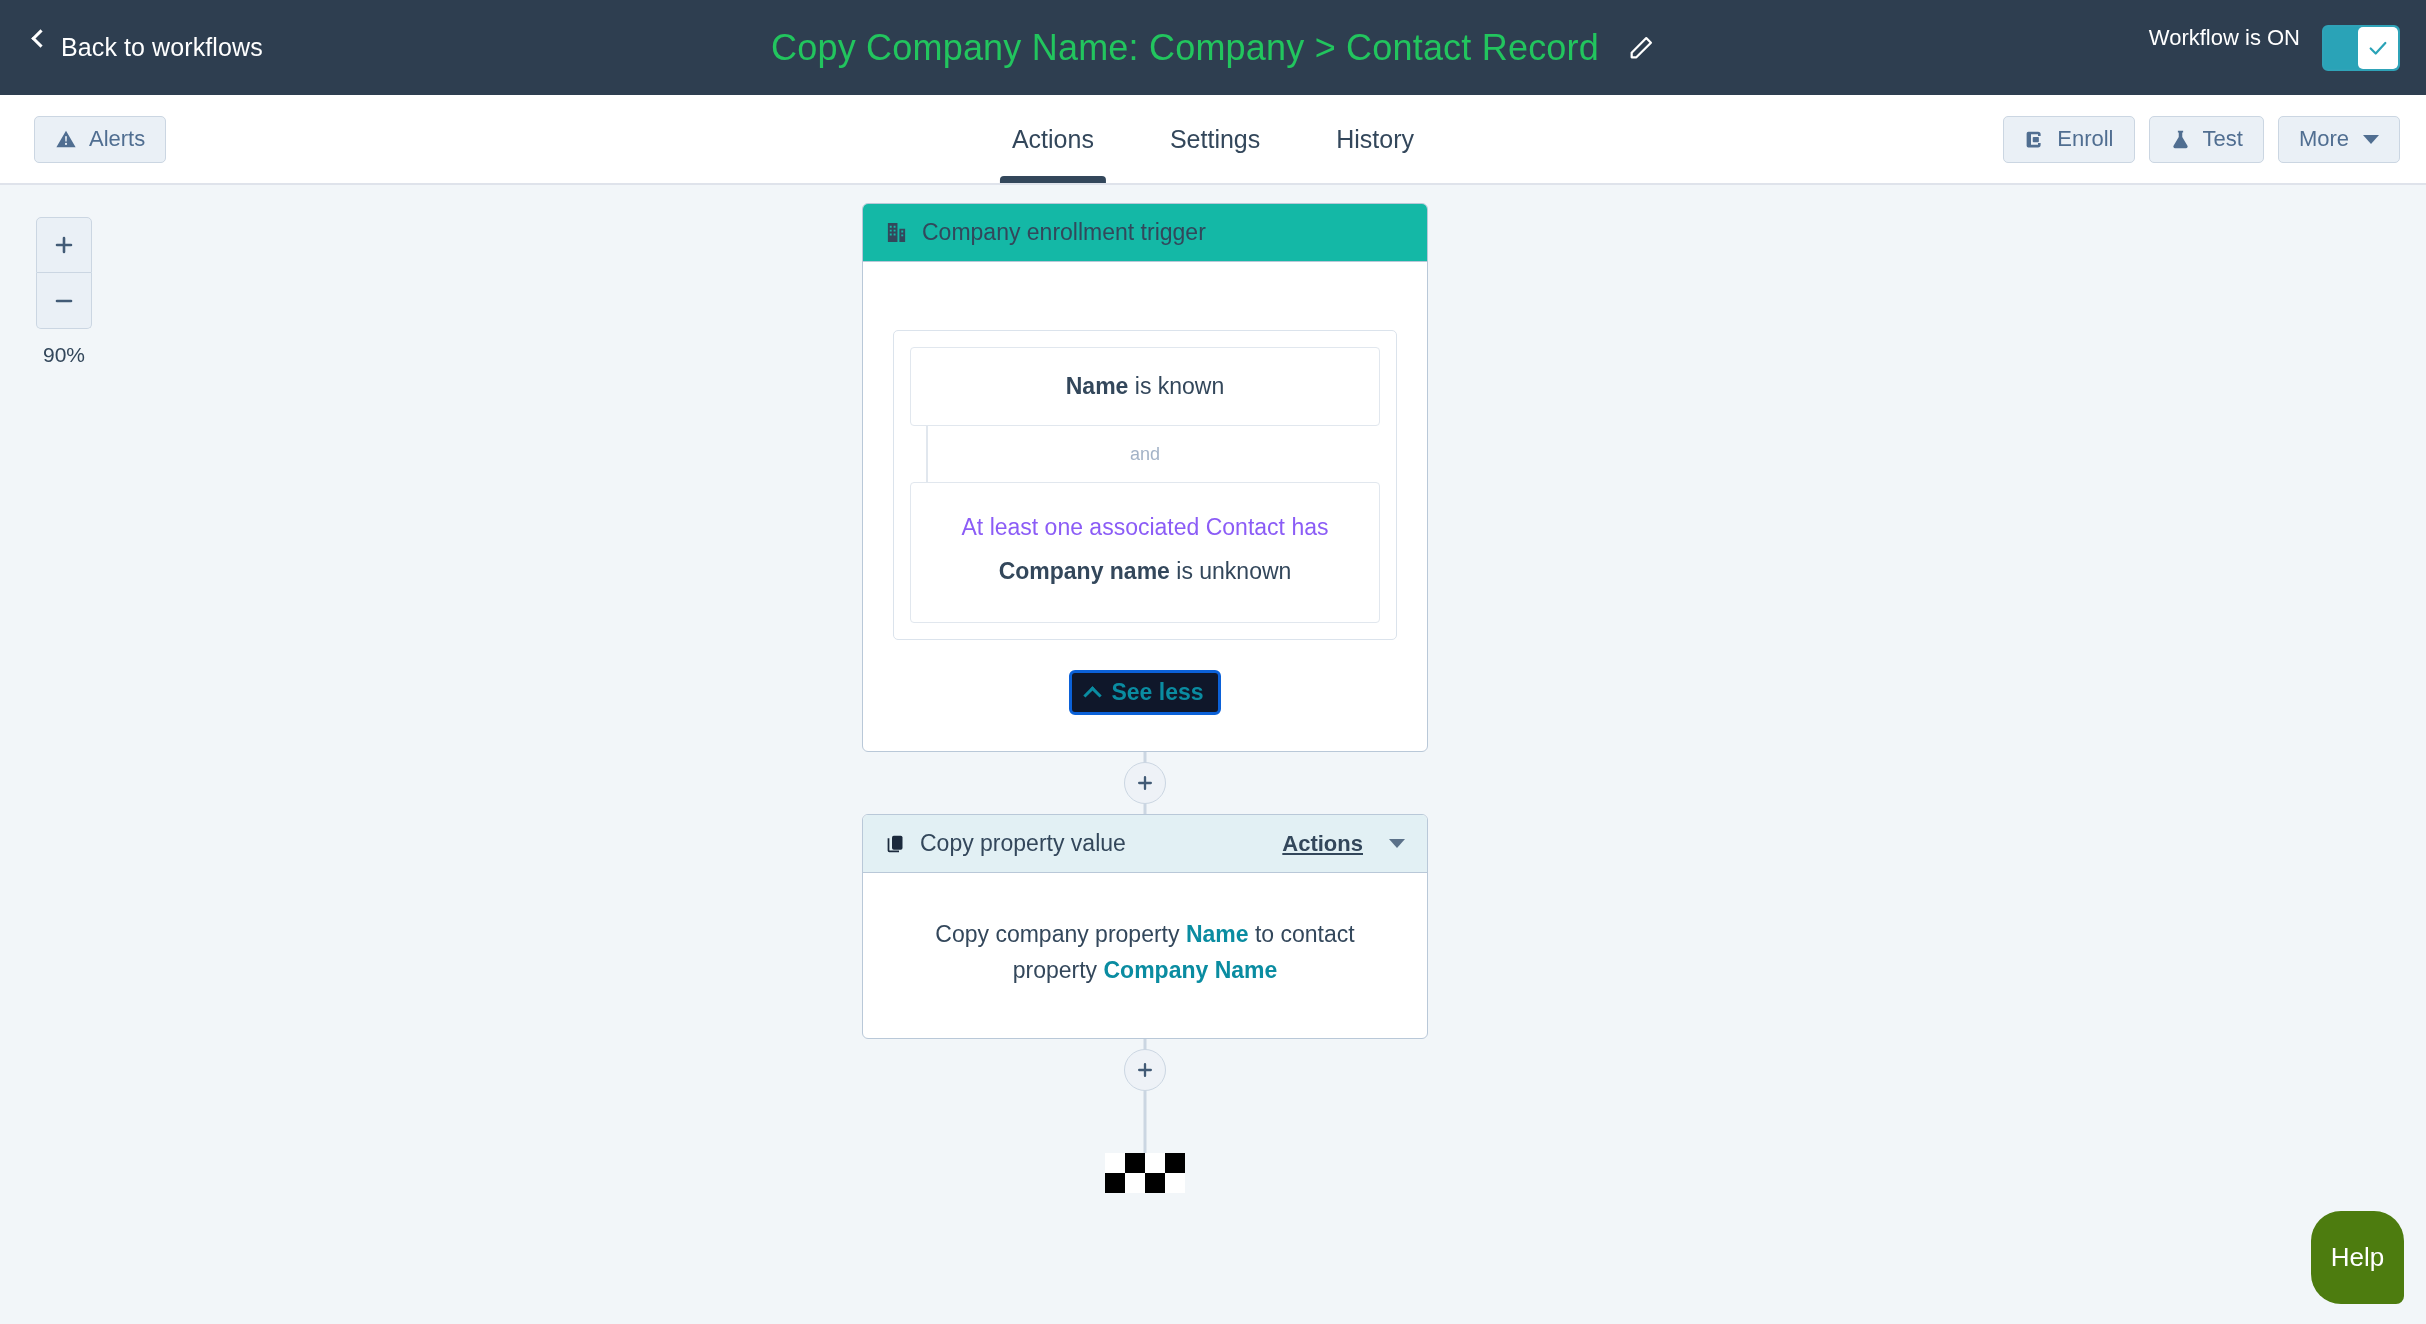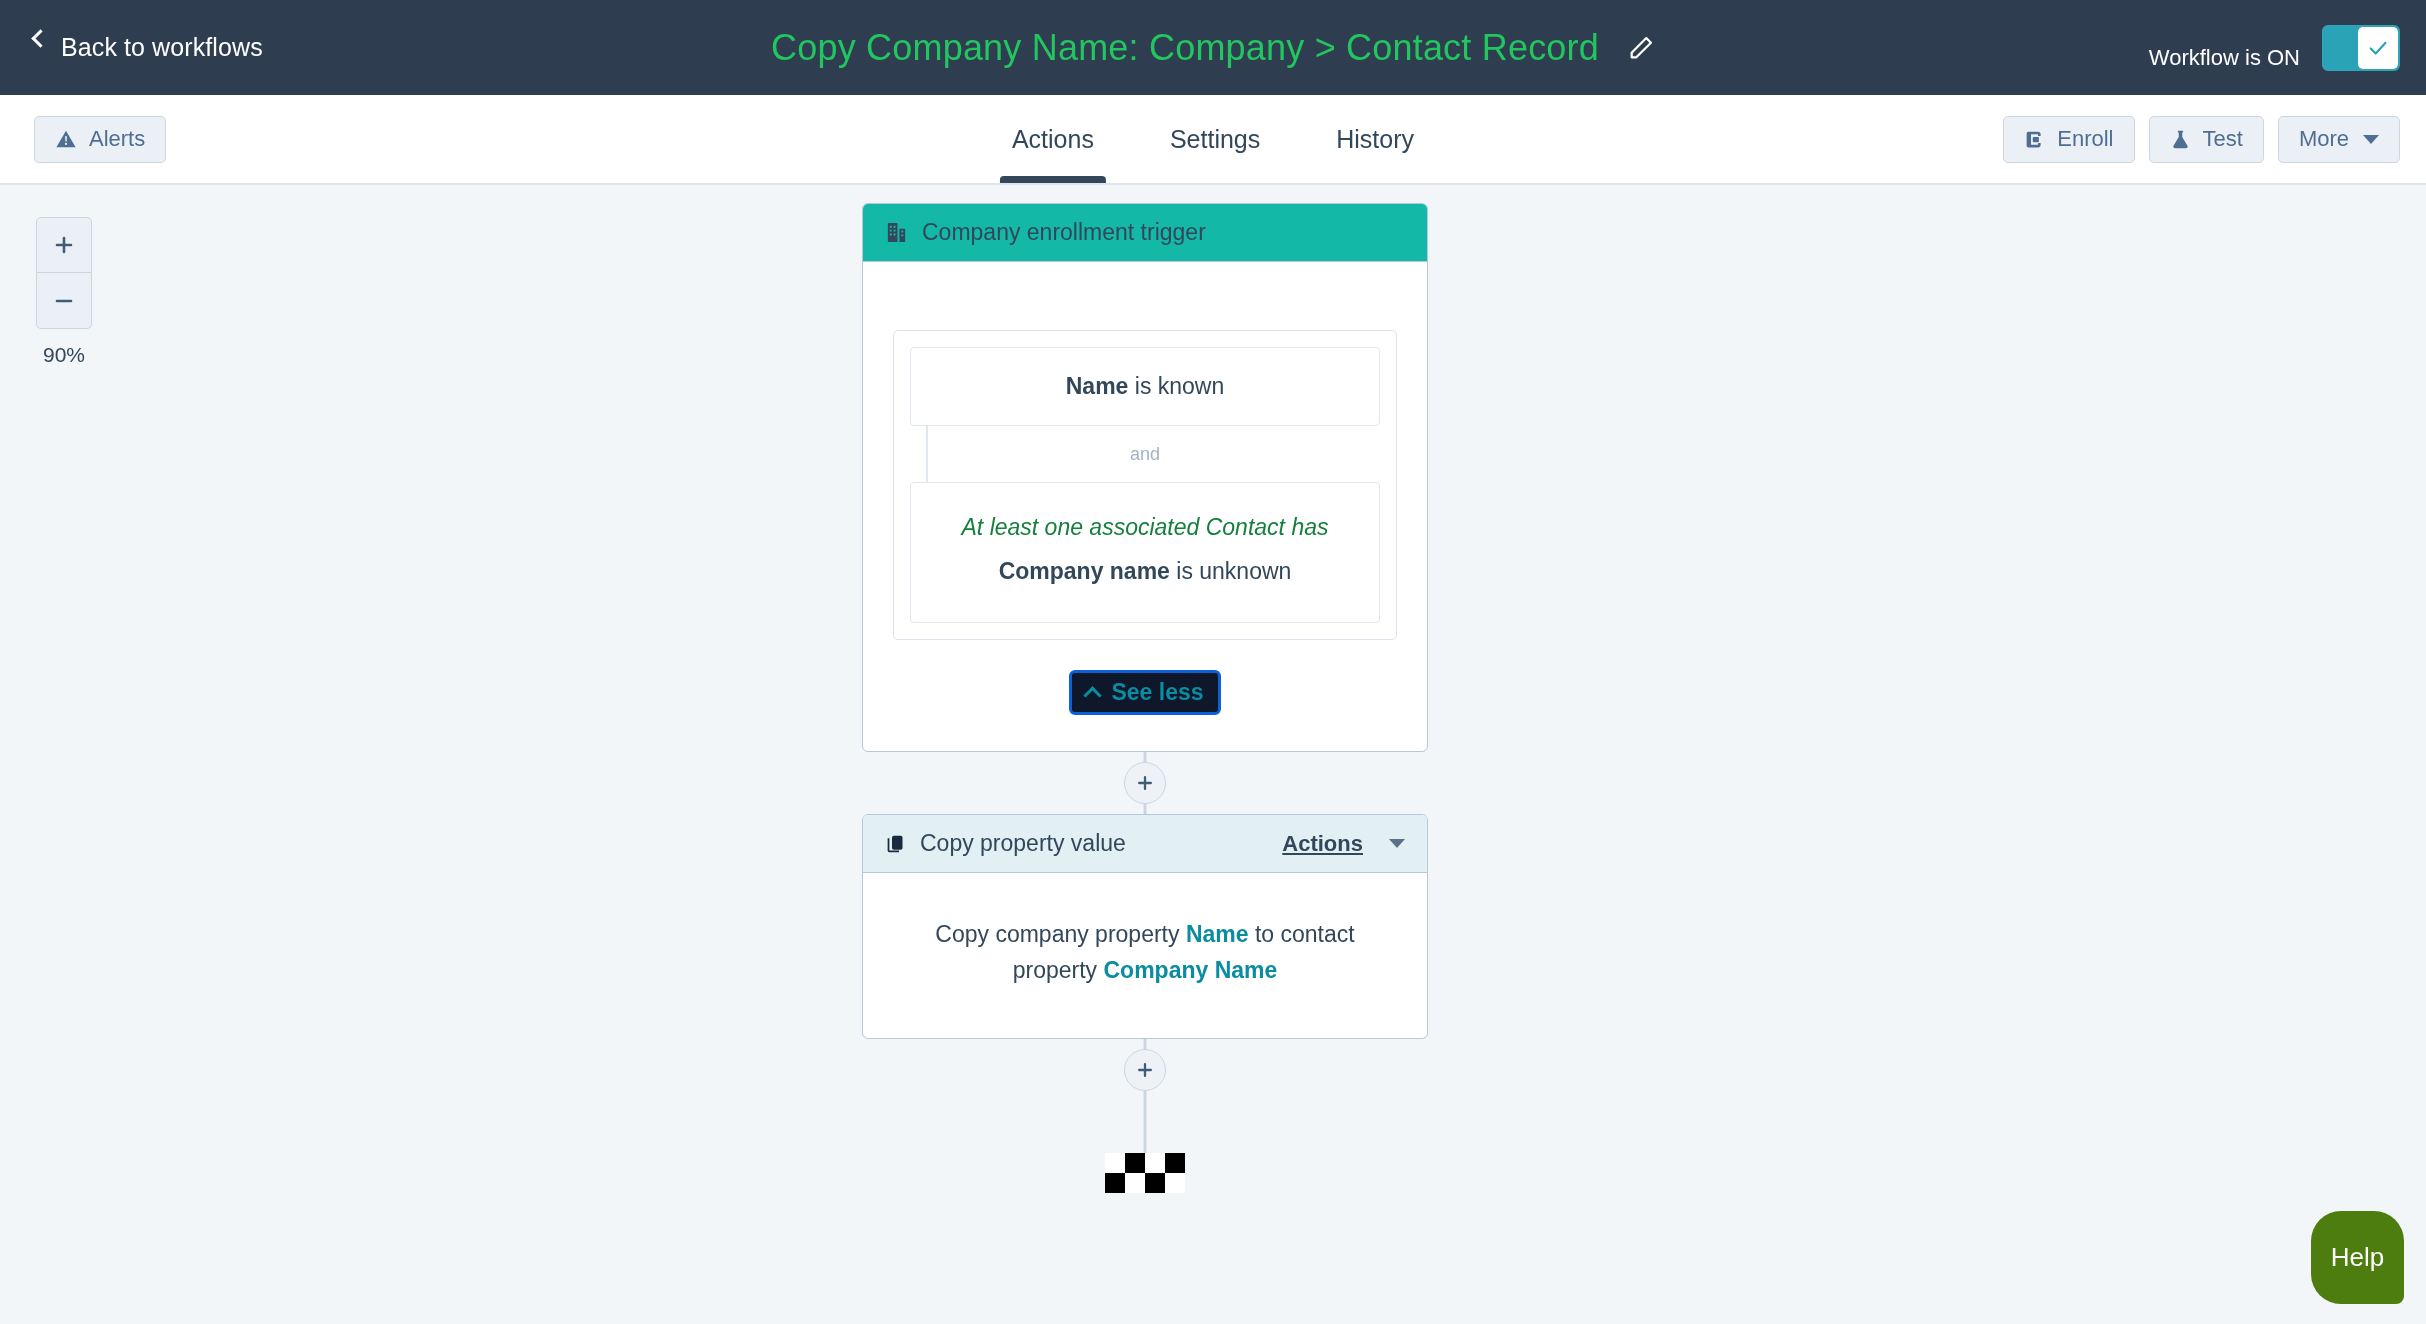--- a/index.html
+++ b/index.html
@@ -59,21 +59,21 @@
   }
   .pencil-icon {
     width: 28px; height: 28px;
     display: block;
     cursor: pointer;
   }
   .toggle-area {
     position: absolute;
     right: 26px;
     display: flex;
-    align-items: flex-end;
+    align-items: flex-start;
     gap: 22px;
   }
   .toggle-label {
     color: #ffffff;
     font-size: 22px;
     white-space: nowrap;
   }
   .toggle {
     width: 78px; height: 46px;
     border-radius: 6px;
@@ -273,21 +273,21 @@
     border-radius: 4px;
     padding: 22px 18px;
     text-align: center;
     font-size: 23px;
     color: #33475b;
     line-height: 1.45;
     background: #fff;
   }
   .filter-box.tall { padding: 28px 18px 34px; }
   .filter-box b { font-weight: 700; }
-  .filter-muted { color: #15803d; font-style: italic; }
+  .filter-muted { color: #8b5cf6; }
   .and-row {
     position: relative;
     height: 56px;
     display: flex;
     align-items: center;
     justify-content: center;
     font-size: 18px;
     color: #a3b3c7;
   }
   .and-row::before {

